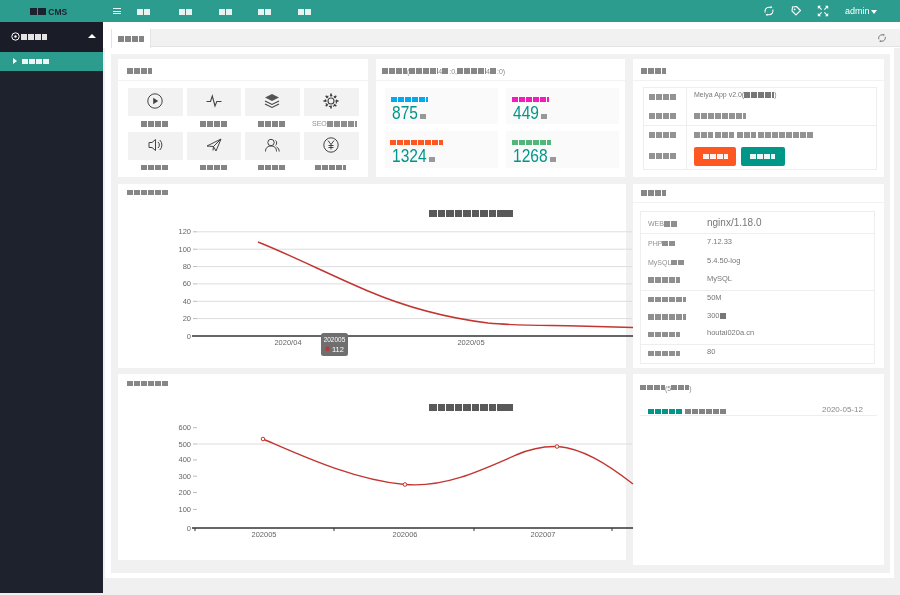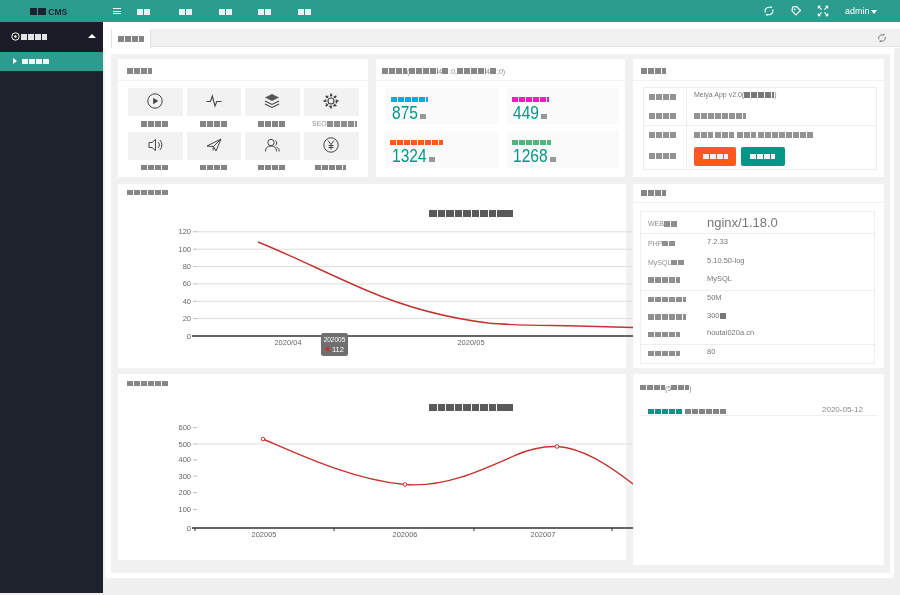--- a/index.html
+++ b/index.html
@@ -290,23 +290,23 @@
 <div class="abs" style="left:640px;top:290px;width:235px;height:1px;background:#eee"></div>
 <div class="abs" style="left:640px;top:343.5px;width:235px;height:1px;background:#eee"></div>
 <div class="abs" style="left:648px;top:219px;font-size:7px;color:rgba(105,105,105,.75)">WEB<span class="c7" style="width:13px"></span></div>
 <div class="abs" style="left:648px;top:238.5px;font-size:7px;color:rgba(105,105,105,.75)">PHP<span class="c7" style="width:13px"></span></div>
 <div class="abs" style="left:648px;top:257.5px;font-size:7px;color:rgba(105,105,105,.75)">MySQL<span class="c7" style="width:13px"></span></div>
 <div class="abs" style="left:648px;top:275px;color:rgba(105,105,105,.75)"><span class="c7" style="width:32px"></span></div>
 <div class="abs" style="left:648px;top:294.5px;color:rgba(105,105,105,.75)"><span class="c7" style="width:38px"></span></div>
 <div class="abs" style="left:648px;top:312px;color:rgba(105,105,105,.75)"><span class="c7" style="width:38px"></span></div>
 <div class="abs" style="left:648px;top:329.5px;color:rgba(105,105,105,.75)"><span class="c7" style="width:32px"></span></div>
 <div class="abs" style="left:648px;top:348.5px;color:rgba(105,105,105,.75)"><span class="c7" style="width:32px"></span></div>
-<div class="abs" style="left:707px;top:217.5px;font-size:13px;color:#777">nginx/1.18.0</div>
-<div class="abs" style="left:707px;top:237px;font-size:7.5px;color:#777">7.2.33</div>
-<div class="abs" style="left:707px;top:256px;font-size:7.5px;color:#777">5.10.50-log</div>
+<div class="abs" style="left:707px;top:217.5px;font-size:10px;color:#777">nginx/1.18.0</div>
+<div class="abs" style="left:707px;top:237px;font-size:7.5px;color:#777">7.12.33</div>
+<div class="abs" style="left:707px;top:256px;font-size:7.5px;color:#777">5.4.50-log</div>
 <div class="abs" style="left:707px;top:274px;font-size:7.5px;color:#777">MySQL</div>
 <div class="abs" style="left:707px;top:293px;font-size:7.5px;color:#777">50M</div>
 <div class="abs" style="left:707px;top:311px;font-size:7.5px;color:#777">300<span class="c7" style="width:6px"></span></div>
 <div class="abs" style="left:707px;top:328px;font-size:7.5px;color:#777">houtai020a.cn</div>
 <div class="abs" style="left:707px;top:347px;font-size:7.5px;color:#777">80</div>
 
 <div class="ptitle" style="left:640px;top:382.5px;font-size:7px"><span class="c7" style="width:25px"></span><span style="vertical-align:middle">(5</span><span class="c7" style="width:18px"></span><span style="vertical-align:middle">)</span></div>
 <div class="abs" style="left:648px;top:406.5px;color:#009688"><span class="c7" style="width:34px"></span></div>
 <div class="abs" style="left:685px;top:406.5px;color:rgba(100,100,100,.8)"><span class="c7" style="width:41px"></span></div>
 <div class="abs" style="left:822px;top:404.5px;font-size:8px;color:#888">2020-05-12</div>

